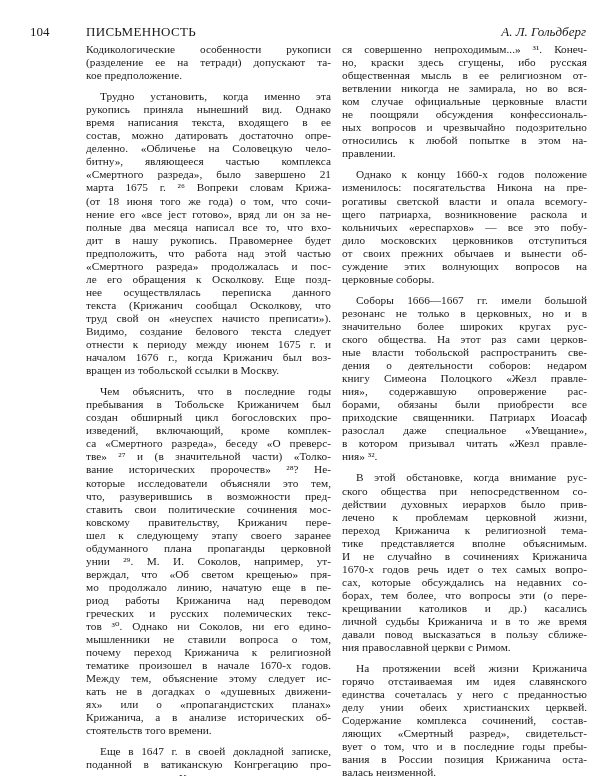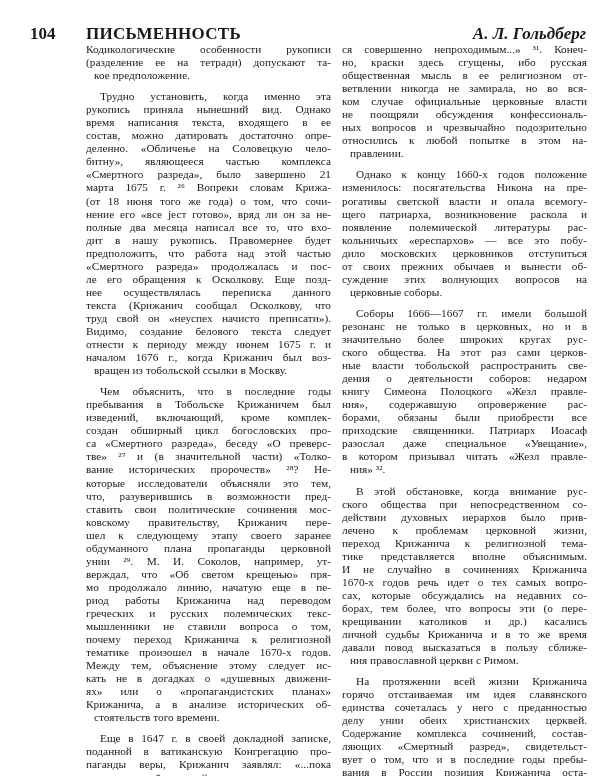--- a/index.html
+++ b/index.html
@@ -1,26 +1,26 @@
 <!DOCTYPE html>
 <html><head>
 <meta charset="utf-8">
 <style>
   html, body { margin:0; padding:0; background:#ffffff; }
   body { width:600px; height:776px; position:relative; overflow:hidden;
          font-family:"Liberation Serif", "DejaVu Serif", serif; color:#1a1a1a; }
-  .header { position:absolute; top:24px; left:30px; width:556px; height:16px; font-size:17px;font-weight:bold; }
+  .header { position:absolute; top:24px; left:30px; width:556px; height:16px; font-size:13px; }
   .page-num { position:absolute; left:0; top:0; }
   .section { position:absolute; left:56px; top:0; letter-spacing:0.3px; }
   .author { position:absolute; right:0; top:0; font-style:italic; }
   .col { position:absolute; top:43px; width:245px; font-size:11.3px; line-height:13.05px; }
   .col.left { left:86px; }
   .col.right { left:342px; }
   .line { display:block; white-space:nowrap; text-align:justify; text-align-last:justify; height:13.05px; overflow:hidden; }
-  .line.last { text-align-last:left;margin-left:8px; }
+  .line.last { text-align-last:left; }
   .line.indent { padding-left:14px;margin-top:8px; }
 </style>
 </head>
 <body>
 
 <div class="header">
   <span class="page-num">104</span>
   <span class="section">ПИСЬМЕННОСТЬ</span>
   <span class="author">А. Л. Гольдберг</span>
 </div>
@@ -46,36 +46,37 @@
     <span class="line">ле его обращения к Осколкову. Еще позд-</span>
     <span class="line">нее осуществлялась переписка данного</span>
     <span class="line">текста (Крижанич сообщал Осколкову, что</span>
     <span class="line">труд свой он «неуспех начисто преписати»).</span>
     <span class="line">Видимо, создание белового текста следует</span>
     <span class="line">отнести к периоду между июнем 1675 г. и</span>
     <span class="line">началом 1676 г., когда Крижанич был воз-</span>
     <span class="line last">вращен из тобольской ссылки в Москву.</span>
     <span class="line indent">Чем объяснить, что в последние годы</span>
     <span class="line">пребывания в Тобольске Крижаничем был</span>
+    <span class="line">создан обширный цикл богословских про-</span>
     <span class="line">изведений, включающий, кроме комплек-</span>
-    <span class="line">создан обширный цикл богословских про-</span>
     <span class="line">са «Смертного разреда», беседу «О преверс-</span>
     <span class="line">тве» ²⁷ и (в значительной части) «Толко-</span>
     <span class="line">вание исторических пророчеств» ²⁸? Не-</span>
     <span class="line">которые исследователи объясняли это тем,</span>
     <span class="line">что, разуверившись в возможности пред-</span>
     <span class="line">ставить свои политические сочинения мос-</span>
     <span class="line">ковскому правительству, Крижанич пере-</span>
     <span class="line">шел к следующему этапу своего заранее</span>
     <span class="line">обдуманного плана пропаганды церковной</span>
     <span class="line">унии ²⁹. М. И. Соколов, например, ут-</span>
     <span class="line">верждал, что «Об светом крещењю» пря-</span>
     <span class="line">мо продолжало линию, начатую еще в пе-</span>
     <span class="line">риод работы Крижанича над переводом</span>
     <span class="line">греческих и русских полемических текс-</span>
+    <span class="line">тов ³⁰. Однако ни Соколов, ни его едино-</span>
     <span class="line">мышленники не ставили вопроса о том,</span>
     <span class="line">почему переход Крижанича к религиозной</span>
     <span class="line">тематике произошел в начале 1670-х годов.</span>
     <span class="line">Между тем, объяснение этому следует ис-</span>
     <span class="line">кать не в догадках о «душевных движени-</span>
     <span class="line">ях» или о «пропагандистских планах»</span>
     <span class="line">Крижанича, а в анализе исторических об-</span>
     <span class="line last">стоятельств того времени.</span>
     <span class="line indent">Еще в 1647 г. в своей докладной записке,</span>
     <span class="line">поданной в ватиканскую Конгрегацию про-</span>
@@ -89,21 +90,20 @@
     <span class="line">ветвлении никогда не замирала, но во вся-</span>
     <span class="line">ком случае официальные церковные власти</span>
     <span class="line">не поощряли обсуждения конфессиональ-</span>
     <span class="line">ных вопросов и чрезвычайно подозрительно</span>
     <span class="line">относились к любой попытке в этом на-</span>
     <span class="line last">правлении.</span>
     <span class="line indent">Однако к концу 1660-х годов положение</span>
     <span class="line">изменилось: посягательства Никона на пре-</span>
     <span class="line">рогативы светской власти и опала всемогу-</span>
     <span class="line">щего патриарха, возникновение раскола и</span>
-    <span class="line">появление полемической литературы рас-</span>
     <span class="line">кольничьих «ереспархов» — все это побу-</span>
     <span class="line">дило московских церковников отступиться</span>
     <span class="line">от своих прежних обычаев и вынести об-</span>
     <span class="line">суждение этих волнующих вопросов на</span>
     <span class="line last">церковные соборы.</span>
     <span class="line indent">Соборы 1666—1667 гг. имели большой</span>
     <span class="line">резонанс не только в церковных, но и в</span>
     <span class="line">значительно более широких кругах рус-</span>
     <span class="line">ского общества. На этот раз сами церков-</span>
     <span class="line">ные власти тобольской распространить све-</span>

